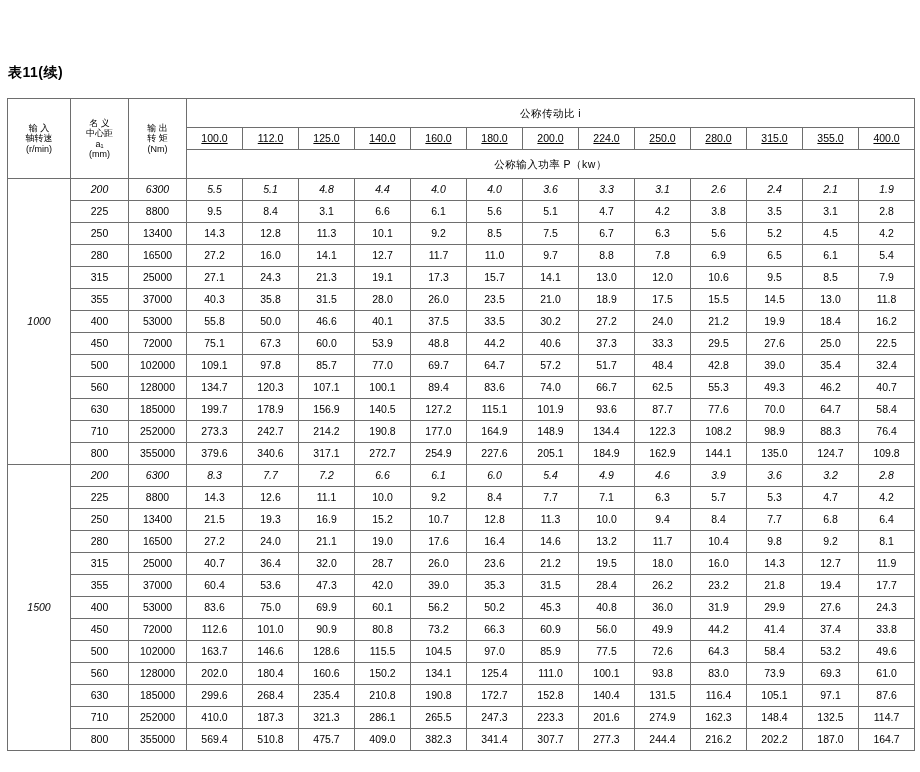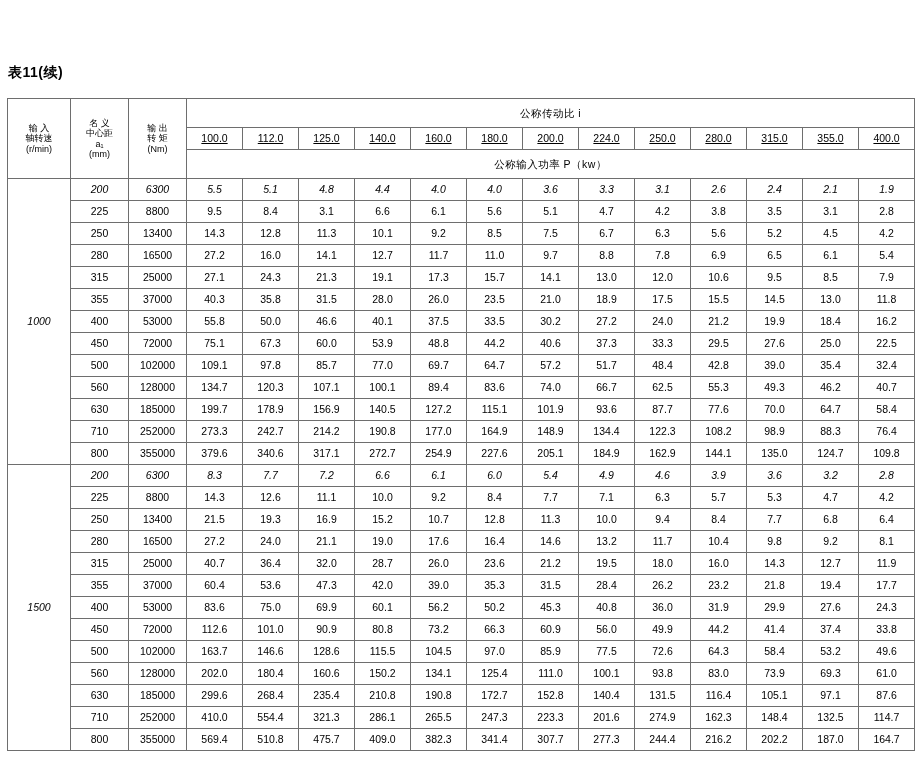--- a/index.html
+++ b/index.html
@@ -564,21 +564,21 @@
         <td class="val">131.5</td>
         <td class="val">116.4</td>
         <td class="val">105.1</td>
         <td class="val">97.1</td>
         <td class="val">87.6</td>
       </tr>
       <tr>
         <td class="a1">710</td>
         <td class="nm">252000</td>
         <td class="val">410.0</td>
-        <td class="val">554.4</td>
+        <td class="val">187.3</td>
         <td class="val">321.3</td>
         <td class="val">286.1</td>
         <td class="val">265.5</td>
         <td class="val">247.3</td>
         <td class="val">223.3</td>
         <td class="val">201.6</td>
         <td class="val">274.9</td>
         <td class="val">162.3</td>
         <td class="val">148.4</td>
         <td class="val">132.5</td>

